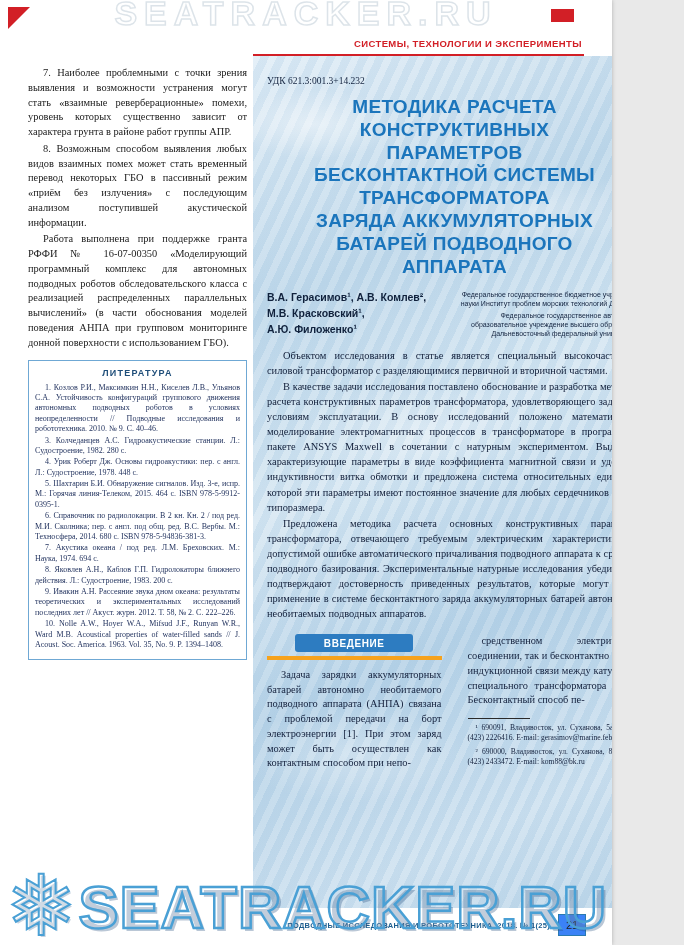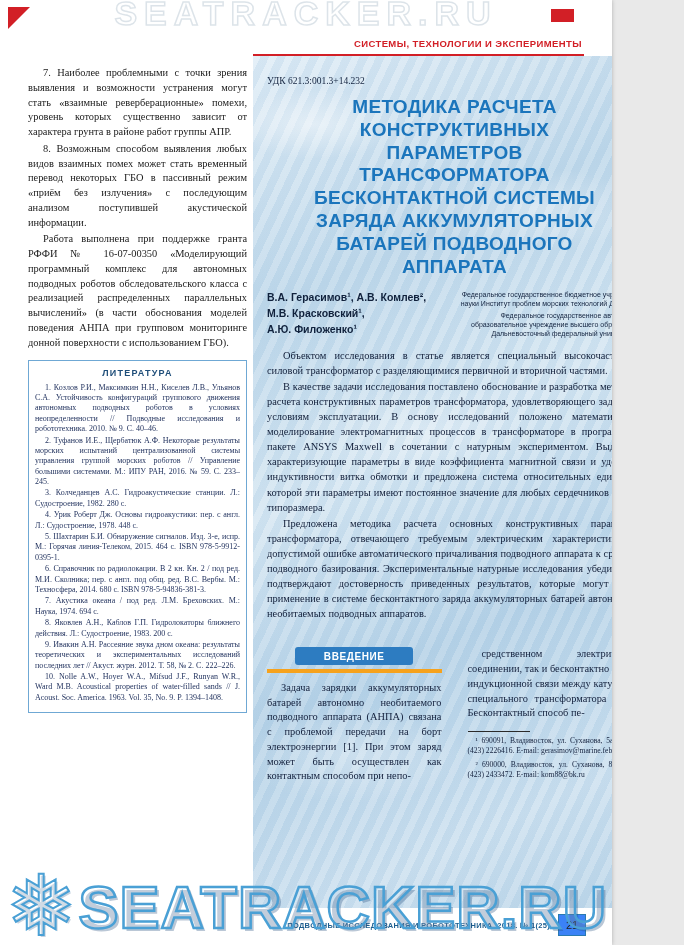--- a/index.html
+++ b/index.html
@@ -38,21 +38,21 @@
   .title{text-align:center;color:#1b75bc;font-family:Liberation Sans, sans-serif;font-weight:700;
         font-size:19px;line-height:1.2;letter-spacing:0.3px;margin:6px 0 12px;}
   .byline{display:flex;justify-content:space-between;margin:8px 0 8px;}
   .authors{font-family:"Liberation Sans",sans-serif;font-weight:bold;font-size:10.5px;
         color:#10213c;line-height:1.5;}
   .affil{width:186px;text-align:right;font-family:"Liberation Sans",sans-serif;
         font-size:7px;line-height:1.3;color:#13233f;}
   .affil div{margin-bottom:2px;}
   .abstract p{font-size:10.4px;line-height:1.45;text-align:justify;text-indent:16px;
         color:#121f3a;margin:0 0 1px;}
-  .intro-grid{display:flex;gap:26px;margin-top:26px;}
+  .intro-grid{display:flex;gap:26px;margin-top:13px;}
   .intro-grid .col{flex:1;min-width:0;}
   .section-badge{width:118px;background:#2d7cc1;color:#ffffff;text-align:center;
         font-family:"Liberation Sans",sans-serif;font-weight:bold;font-size:10px;
         letter-spacing:0.6px;padding:4px 0 3px;border-radius:3px;margin:0 auto;}
   .badge-underline{height:3.5px;background:#f6a21d;margin:4px 0 8px;}
   .body2{font-size:10.4px;line-height:1.42;text-align:justify;text-indent:14px;color:#14213d;margin:0;}
   .footnote-rule{width:62px;border-top:1px solid #2a2a2a;margin:10px 0 4px;}
   .footnote{font-size:7.6px;line-height:1.35;color:#15223e;text-align:justify;
         text-indent:8px;margin-bottom:3px;}
 
@@ -90,41 +90,40 @@
   <div class="header-rule"></div>
 
   <div class="left-col">
     <p class="body-text">7. Наиболее проблемными с точки зрения выявления и возможности устранения могут стать «взаимные реверберационные» помехи, уровень которых существенно зависит от характера грунта в районе работ группы АПР.</p>
     <p class="body-text">8. Возможным способом выявления любых видов взаимных помех может стать временный перевод некоторых ГБО в пассивный режим «приём без излучения» с последующим анализом поступившей акустической информации.</p>
     <p class="body-text">Работа выполнена при поддержке гранта РФФИ № 16-07-00350 «Моделирующий программный комплекс для автономных подводных роботов обследовательского класса с реализацией распределенных параллельных вычислений» (в части обоснования моделей поведения АНПА при групповом мониторинге донной поверхности с использованием ГБО).</p>
 
     <div class="lit-box">
       <div class="lit-title">ЛИТЕРАТУРА</div>
       <div class="ref">1. Козлов Р.И., Максимкин Н.Н., Киселев Л.В., Ульянов С.А. Устойчивость конфигураций группового движения автономных подводных роботов в условиях неопределенности // Подводные исследования и робототехника. 2010. № 9. С. 40–46.</div>
-      <div class="ref">2. Туфанов И.Е., Щербатюк А.Ф. Некоторые результаты морских испытаний централизованной системы управления группой морских роботов // Управление большими системами. М.: ИПУ РАН, 2016. № 59. С. 233–245.</div>
       <div class="ref">3. Колчеданцев А.С. Гидроакустические станции. Л.: Судостроение, 1982. 280 с.</div>
       <div class="ref">4. Урик Роберт Дж. Основы гидроакустики: пер. с англ. Л.: Судостроение, 1978. 448 с.</div>
       <div class="ref">5. Шахтарин Б.И. Обнаружение сигналов. Изд. 3-е, испр. М.: Горячая линия-Телеком, 2015. 464 с. ISBN 978-5-9912-0395-1.</div>
       <div class="ref">6. Справочник по радиолокации. В 2 кн. Кн. 2 / под ред. М.И. Сколника; пер. с англ. под общ. ред. В.С. Вербы. М.: Техносфера, 2014. 680 с. ISBN 978-5-94836-381-3.</div>
       <div class="ref">7. Акустика океана / под ред. Л.М. Бреховских. М.: Наука, 1974. 694 с.</div>
       <div class="ref">8. Яковлев А.Н., Каблов Г.П. Гидролокаторы ближнего действия. Л.: Судостроение, 1983. 200 с.</div>
       <div class="ref">9. Ивакин А.Н. Рассеяние звука дном океана: результаты теоретических и экспериментальных исследований последних лет // Акуст. журн. 2012. Т. 58, № 2. С. 222–226.</div>
       <div class="ref">10. Nolle A.W., Hoyer W.A., Mifsud J.F., Runyan W.R., Ward M.B. Acoustical properties of water-filled sands // J. Acoust. Soc. America. 1963. Vol. 35, No. 9. P. 1394–1408.</div>
     </div>
   </div>
 
   <div class="right-area">
     <div class="udc">УДК 621.3:001.3+14.232</div>
 
     <div class="title">
       <div>МЕТОДИКА РАСЧЕТА</div>
       <div>КОНСТРУКТИВНЫХ</div>
       <div>ПАРАМЕТРОВ</div>
+      <div>БЕСКОНТАКТНОЙ СИСТЕМЫ</div>
       <div>ТРАНСФОРМАТОРА</div>
-      <div>БЕСКОНТАКТНОЙ СИСТЕМЫ</div>
       <div>ЗАРЯДА АККУМУЛЯТОРНЫХ</div>
       <div>БАТАРЕЙ ПОДВОДНОГО</div>
       <div>АППАРАТА</div>
     </div>
 
     <div class="byline">
       <div class="authors">
         <div>В.А. Герасимов¹, А.В. Комлев²,</div>
         <div>М.В. Красковский¹,</div>
         <div>А.Ю. Филоженко¹</div>

